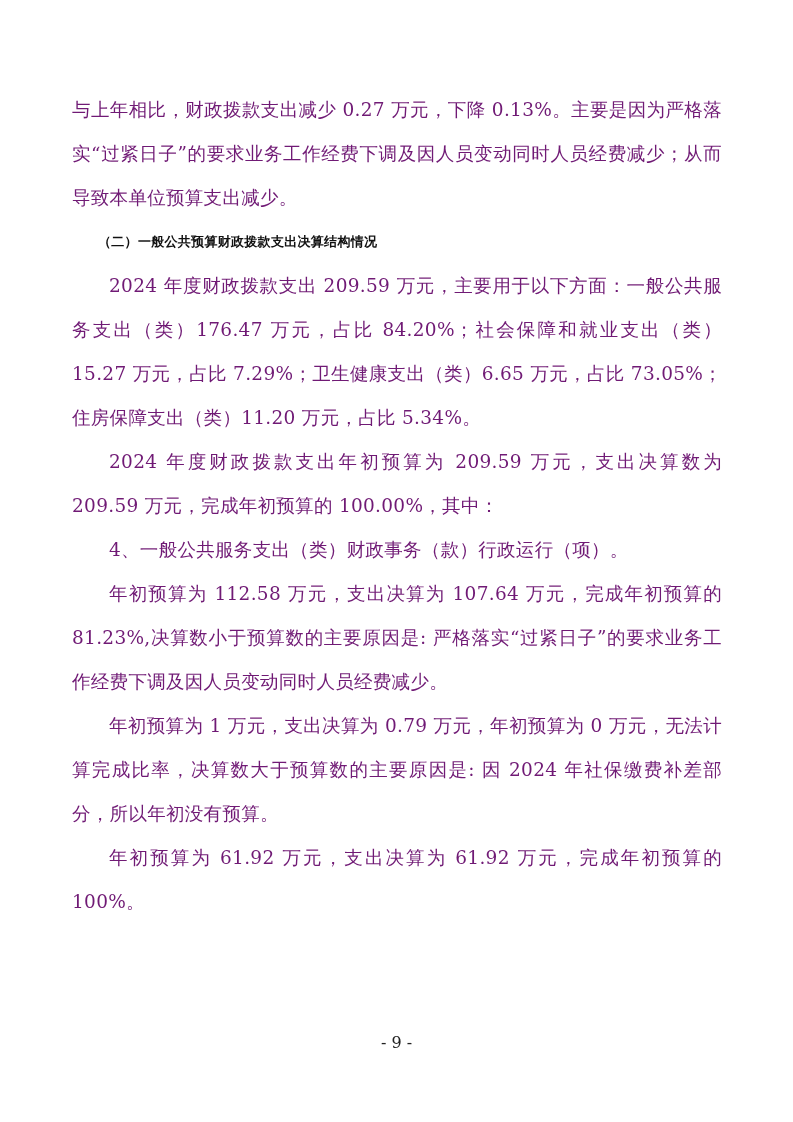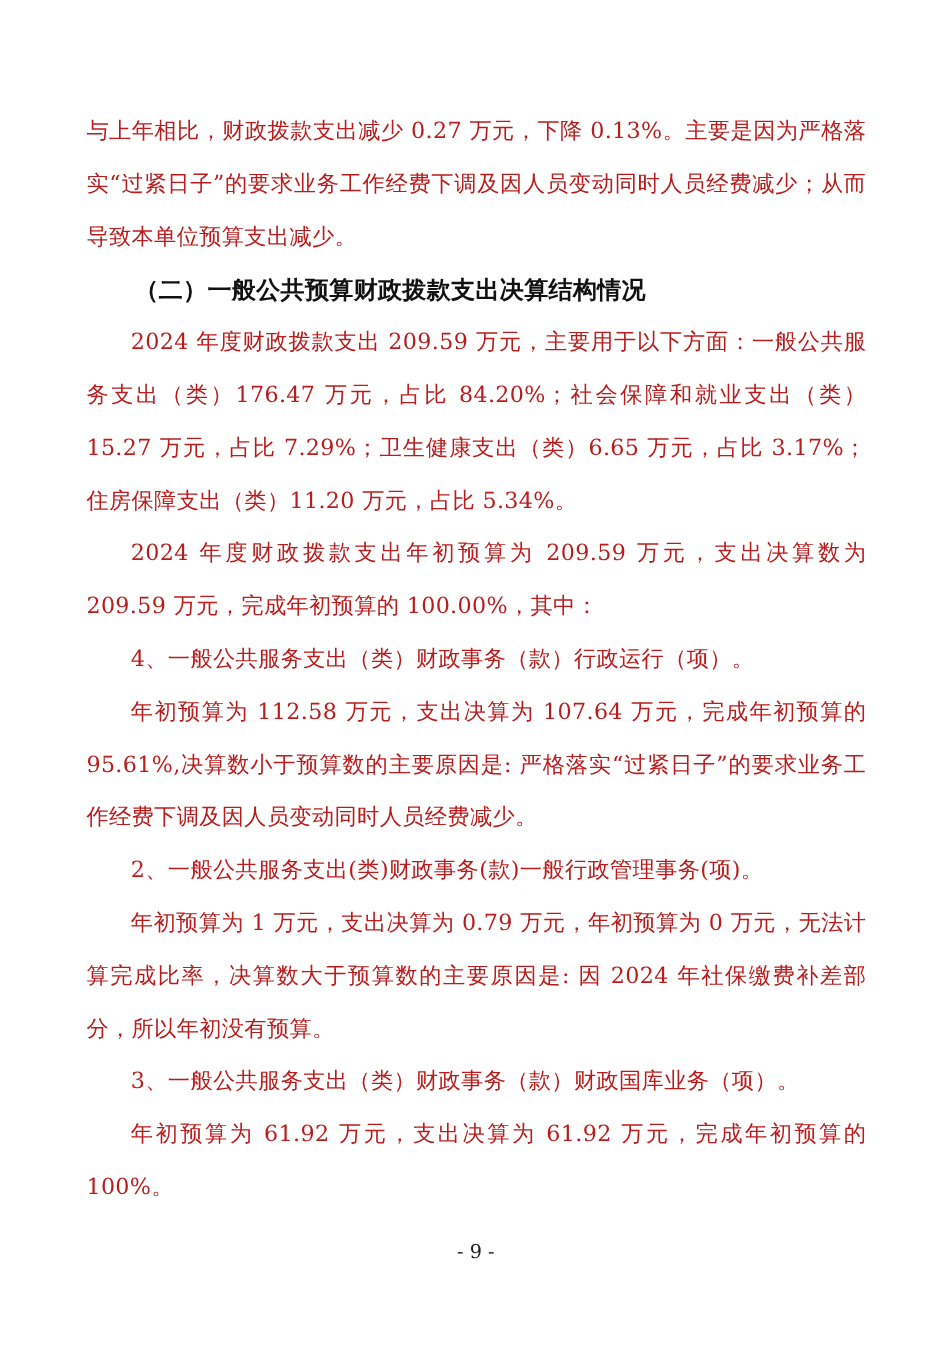--- a/index.html
+++ b/index.html
@@ -19,32 +19,32 @@
   .content {
     position: absolute;
     left: 72px;
     top: 88px;
     width: 650px;
   }
   .para {
     font-family: "DejaVu Serif", "Liberation Serif", serif;
     font-size: 18.5px;
     line-height: 44px;
-    color: #b91c1c;
+    color: #701a75;
     text-align: justify;
     text-justify: inter-ideograph;
     margin: 0;
     letter-spacing: 0.3px;
   }
   .indent {
     text-indent: 2em;
   }
   .heading {
     font-family: Liberation Serif, serif;
-    font-size: 20px;
+    font-size: 13px;
     line-height: 44px;
     font-weight: bold;
     color: #111111;
     text-indent: 2em;
     margin: 0;
     letter-spacing: 0.3px;
   }
   .footer {
     position: absolute;
     left: 0;
@@ -59,33 +59,31 @@
 </head>
 <body>
 
 <div class="page">
   <div class="content">
 
     <p class="para">与上年相比，财政拨款支出减少 0.27 万元，下降 0.13%。主要是因为严格落实“过紧日子”的要求业务工作经费下调及因人员变动同时人员经费减少；从而导致本单位预算支出减少。</p>
 
     <p class="heading">（二）一般公共预算财政拨款支出决算结构情况</p>
 
-    <p class="para indent">2024 年度财政拨款支出 209.59 万元，主要用于以下方面：一般公共服务支出（类）176.47 万元，占比 84.20%；社会保障和就业支出（类）15.27 万元，占比 7.29%；卫生健康支出（类）6.65 万元，占比 3.17%；住房保障支出（类）11.20 万元，占比 5.34%。</p>
+    <p class="para indent">2024 年度财政拨款支出 209.59 万元，主要用于以下方面：一般公共服务支出（类）176.47 万元，占比 84.20%；社会保障和就业支出（类）15.27 万元，占比 7.29%；卫生健康支出（类）6.65 万元，占比 73.05%；住房保障支出（类）11.20 万元，占比 5.34%。</p>
 
 
     <p class="para indent">2024 年度财政拨款支出年初预算为 209.59 万元，支出决算数为 209.59 万元，完成年初预算的 100.00%，其中：</p>
 
     <p class="para indent">4、一般公共服务支出（类）财政事务（款）行政运行（项）。</p>
 
-    <p class="para indent">年初预算为 112.58 万元，支出决算为 107.64 万元，完成年初预算的 95.61%,决算数小于预算数的主要原因是: 严格落实“过紧日子”的要求业务工作经费下调及因人员变动同时人员经费减少。</p>
+    <p class="para indent">年初预算为 112.58 万元，支出决算为 107.64 万元，完成年初预算的 81.23%,决算数小于预算数的主要原因是: 严格落实“过紧日子”的要求业务工作经费下调及因人员变动同时人员经费减少。</p>
 
-    <p class="para indent">2、一般公共服务支出(类)财政事务(款)一般行政管理事务(项)。</p>
 
     <p class="para indent">年初预算为 1 万元，支出决算为 0.79 万元，年初预算为 0 万元，无法计算完成比率，决算数大于预算数的主要原因是: 因 2024 年社保缴费补差部分，所以年初没有预算。</p>
 
-    <p class="para indent">3、一般公共服务支出（类）财政事务（款）财政国库业务（项）。</p>
 
     <p class="para indent">年初预算为 61.92 万元，支出决算为 61.92 万元，完成年初预算的 100%。</p>
 
   </div>
 
   <div class="footer">- 9 -</div>
 </div>
 
 </body></html>

